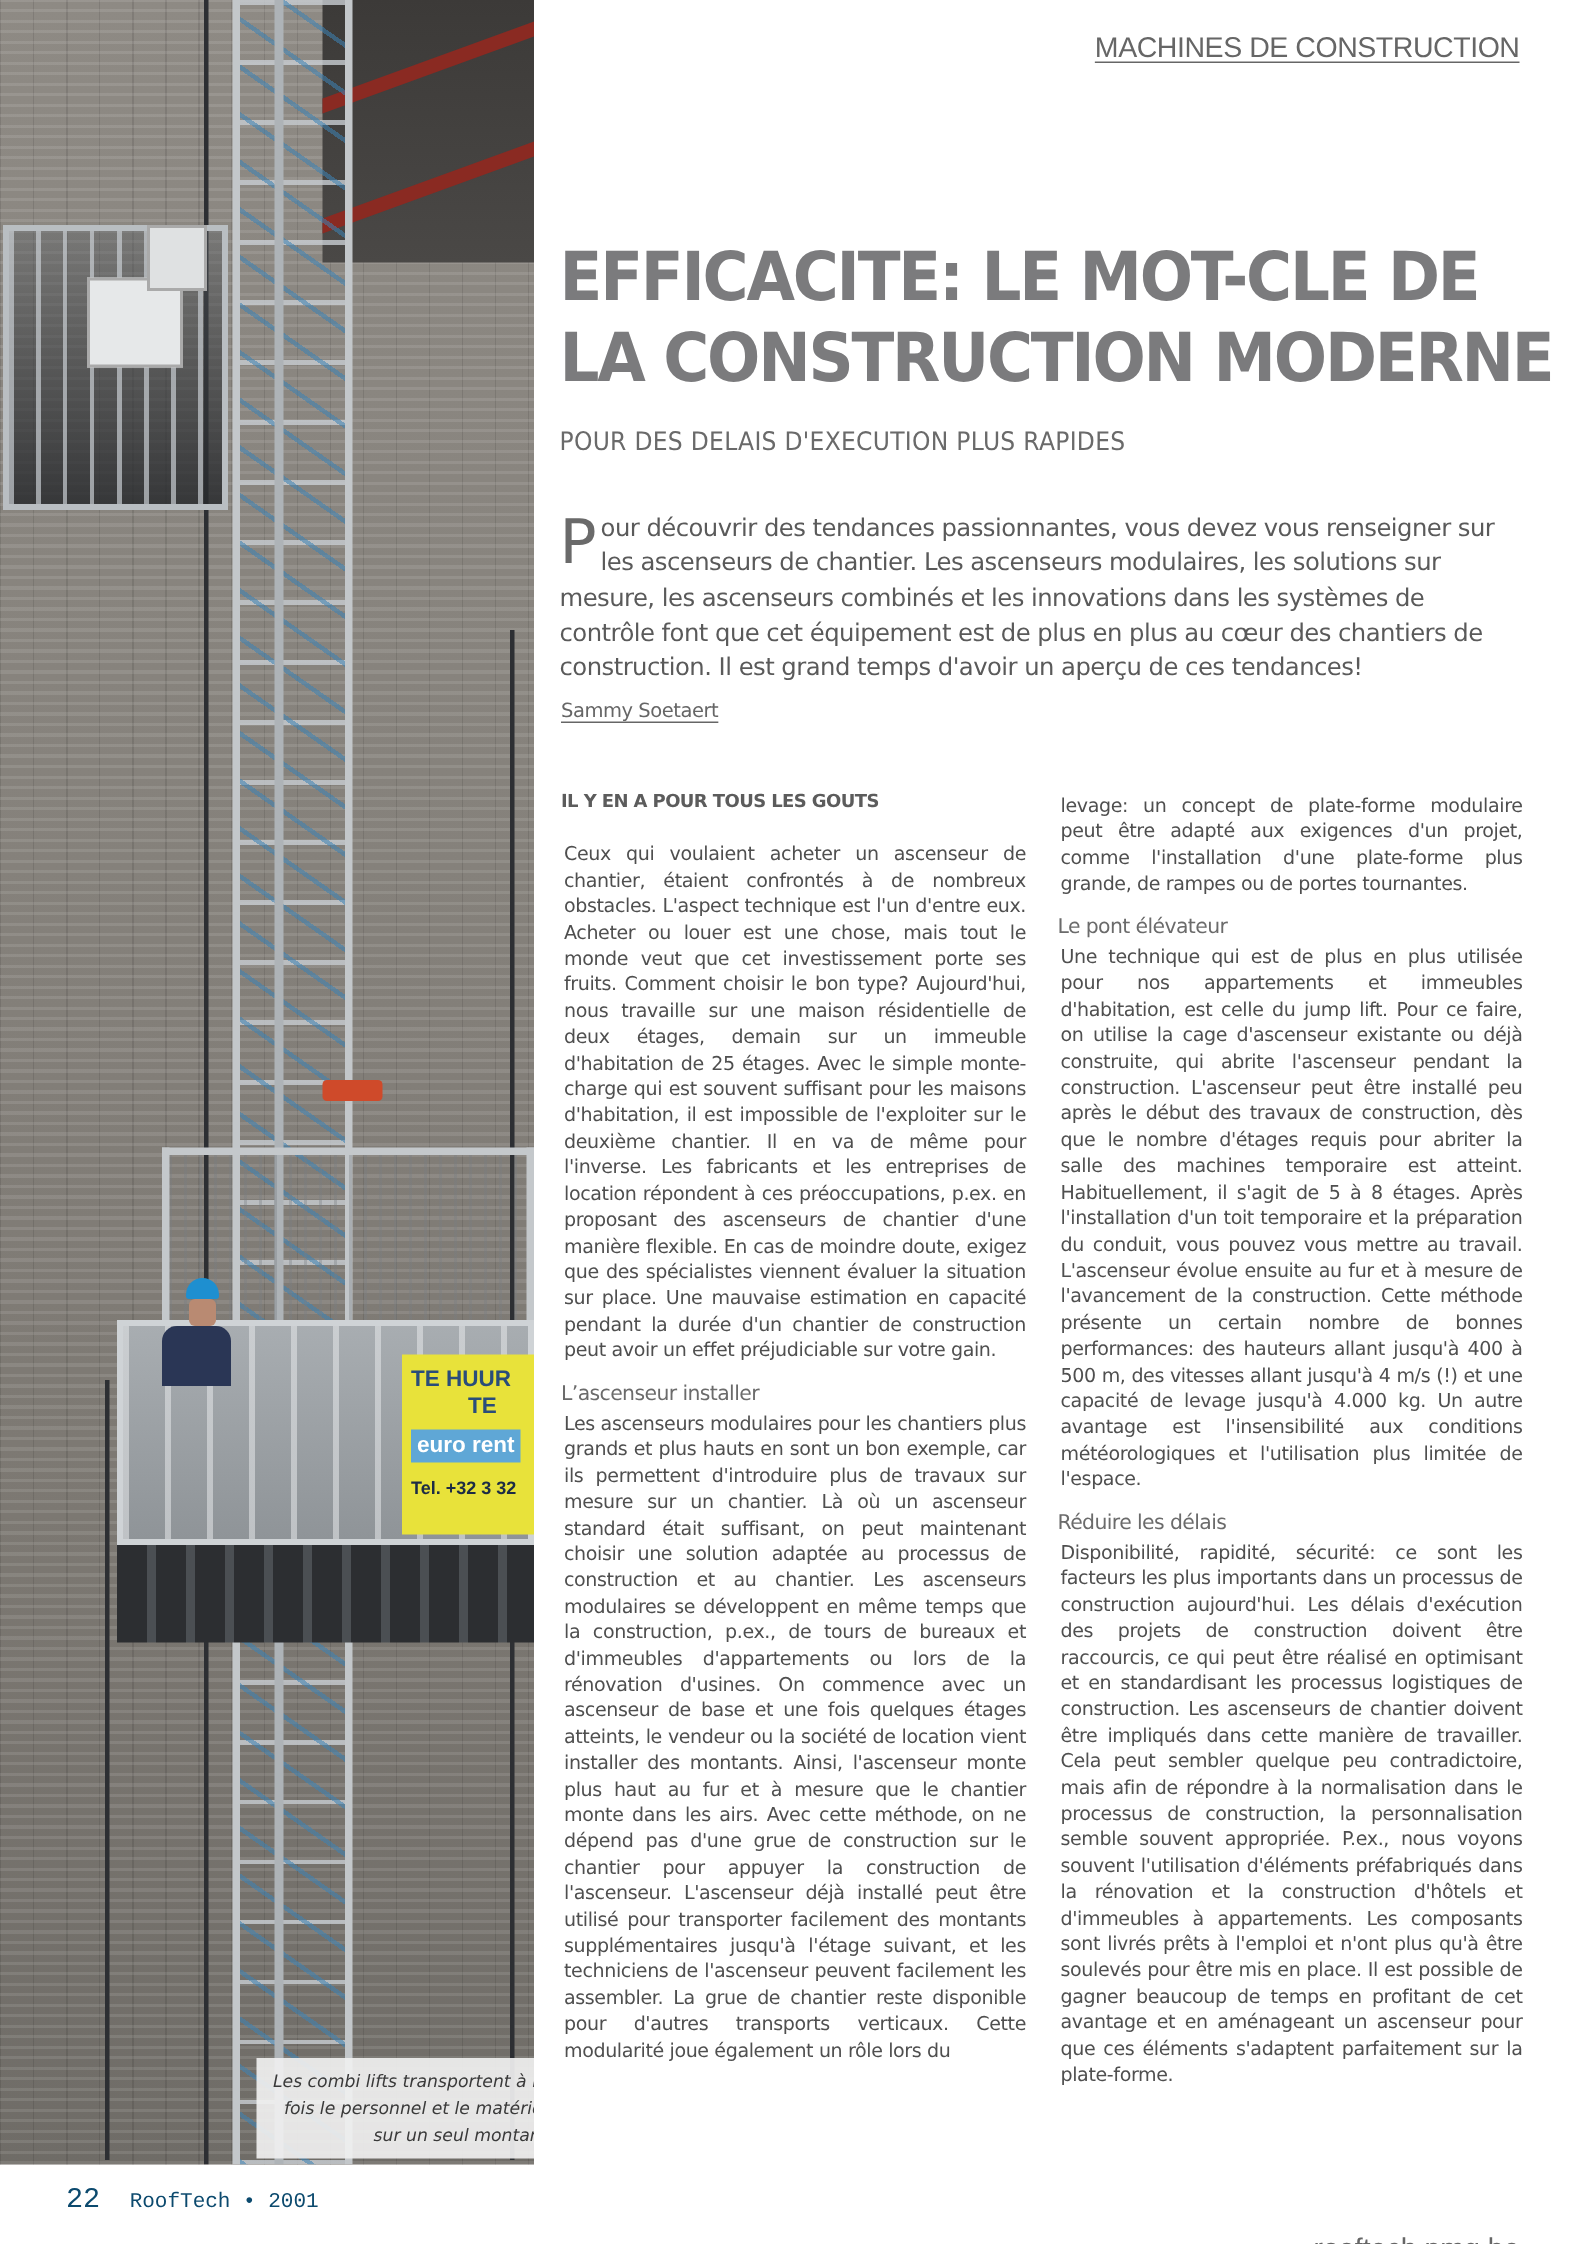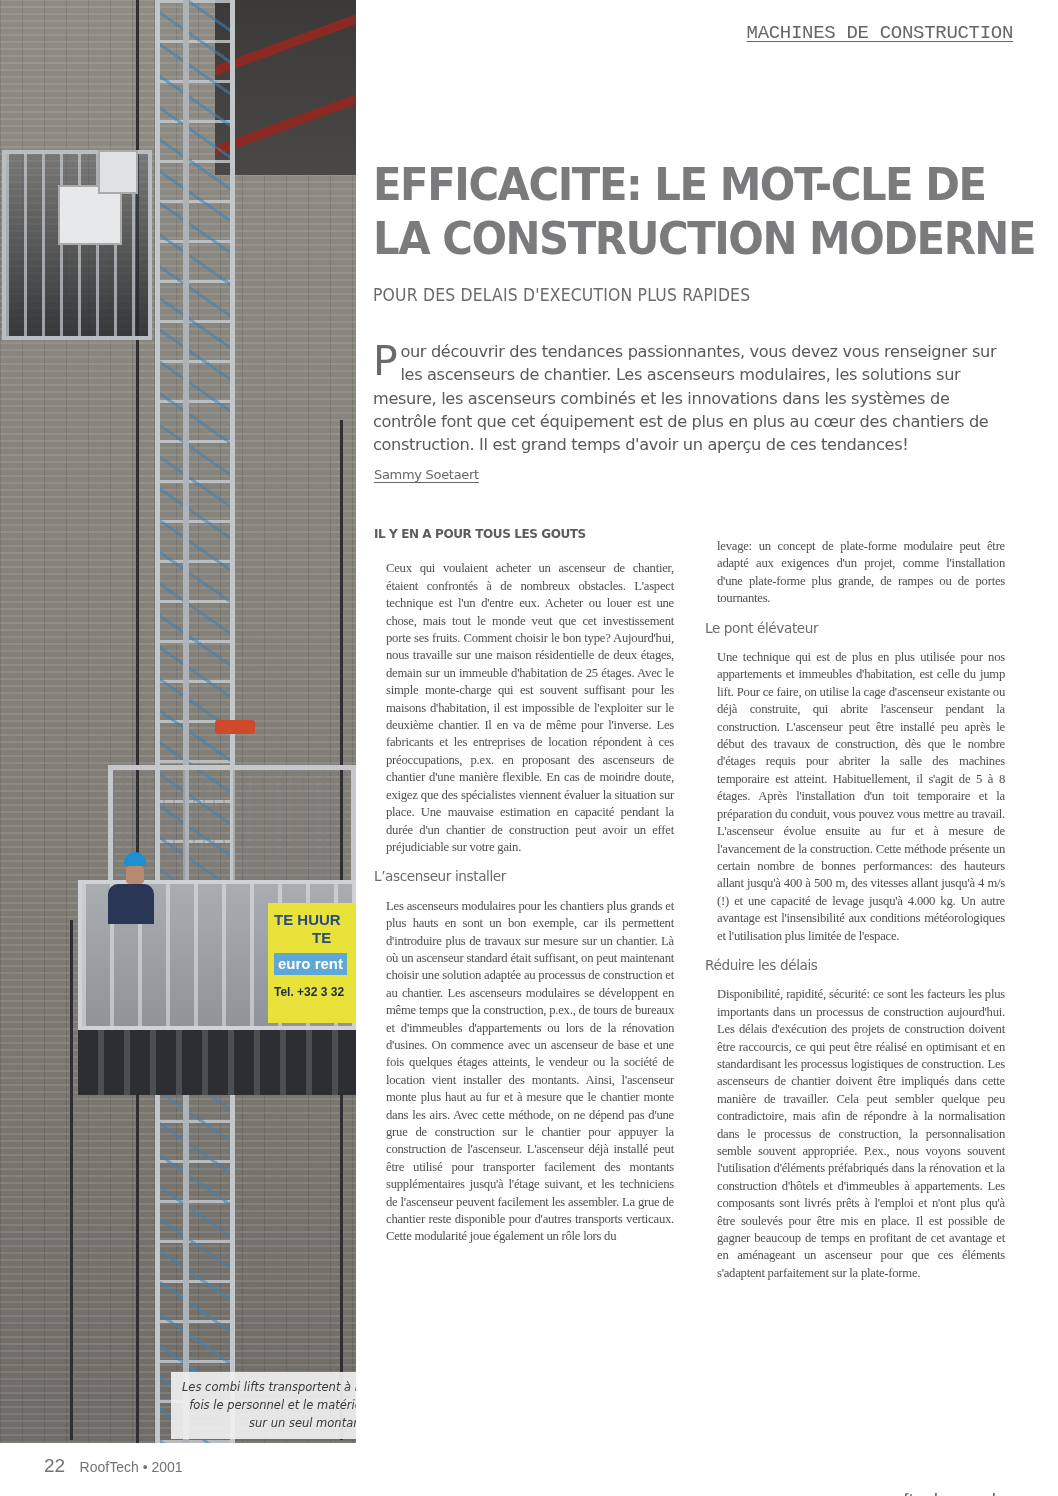--- a/index.html
+++ b/index.html
@@ -71,21 +71,21 @@
   .caption {
     position: absolute; left: 171px; top: 1372px; width: 200px; height: 67px;
     background: rgba(240,240,240,0.92);
     font-family: "DejaVu Sans", sans-serif; font-style: italic; font-size: 11.5px; line-height: 18px;
     color: #3a3a3a; text-align: right; padding: 6px 6px 0 4px;
   }
 
   
   .section-label {
     position: absolute; right: 45px; top: 22px;
-    font-family: Liberation Mono, monospace; font-size: 19px; letter-spacing: -0.3px;
+    font-family: Liberation Sans, sans-serif; font-size: 19px; letter-spacing: -0.3px;
     color: #666; text-decoration: underline; text-underline-offset: 3px;
   }
   .title {
     position: absolute; left: 373px; top: 158px; width: 660px;
     font-family: "DejaVu Sans", sans-serif; font-weight: bold; font-size: 45px; line-height: 54px;
     color: #7b7b7d; letter-spacing: -1.6px; transform: scaleX(0.93); transform-origin: left;
     white-space: nowrap;
   }
   .subtitle {
     position: absolute; left: 373px; top: 285px;
@@ -116,26 +116,26 @@
   .col-right { left: 705px; top: 526px; }
   .col h2 {
     font-family: "DejaVu Sans", sans-serif; font-size: 12px; font-weight: bold; color: #5c5c5c;
     letter-spacing: -0.4px; line-height: 17.4px;
   }
   .col h2.caps { margin-bottom: 17px; }
   .col h3 {
     font-family: "DejaVu Sans", sans-serif; font-size: 13.6px; font-weight: normal; color: #6b6b6b;
     letter-spacing: -0.4px; line-height: 17.4px; margin-top: 12px;
   }
-  .col p { margin: 12px; font-family: Liberation Serif, serif; }
+  .col p { margin: 2px; }
 
   
   .footer-left {
     position: absolute; left: 44px; top: 1455px;
-    font-family: Liberation Sans, sans-serif; color: #737373;
+    font-family: Liberation Mono, monospace; color: #0c4a6e;
   }
   .footer-left .pageno { font-size: 19px; margin-right: 10px; }
   .footer-left .pub { font-size: 14px; }
   .footer-right {
     position: absolute; right: 45px; top: 1453px;
     font-family: "Liberation Sans", sans-serif; font-size: 19px; color: #666;
     text-decoration: underline; text-underline-offset: 3px; margin-top: 36px;
   }
 </style>
 </head>

